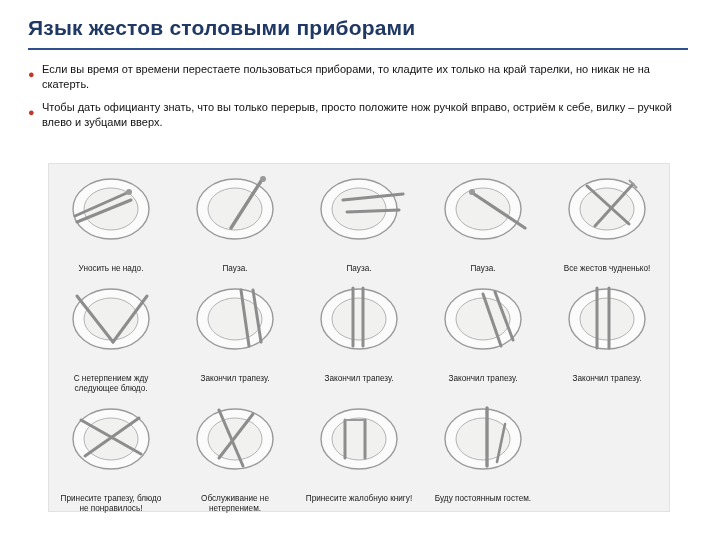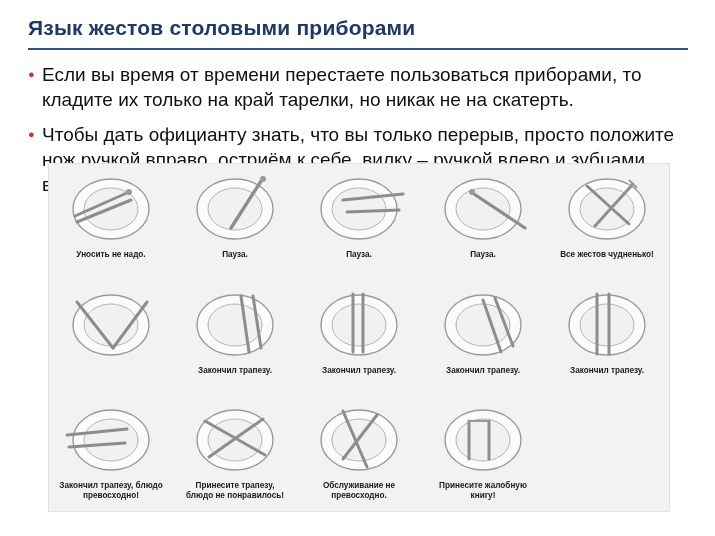--- a/index.html
+++ b/index.html
@@ -51,21 +51,21 @@
   .bullet-dot {
     flex: 0 0 auto;
     width: 14px;
     margin-top: 7px;
     color: #c0392b;
     font-size: 11px;
     line-height: 1;
   }
   .bullet-text {
     flex: 1 1 auto;
-    font-size: 19px;
+    font-size: 11px;
     line-height: 1.33;
     color: #111111;
   }
   .figure {
     position: absolute;
     left: 48px;
     top: 163px;
     width: 620px;
     height: 347px;
     background: #f2f2f2;
@@ -89,23 +89,23 @@
   }
   .plate-wrap {
     position: relative;
     width: 112px;
     height: 78px;
   }
   .plate-wrap svg {
     display: block;
   }
   .caption {
-    margin-top: 2px;
+    margin-top: 16px;
     font-size: 8.2px;
-    font-weight: bold;
+    font-weight: normal;
     color: #1a1a1a;
     text-align: center;
     line-height: 1.22;
     max-width: 108px;
   }
 </style>
 </head>
 <body>
 
 <div class="slide">
@@ -191,20 +191,21 @@
 
       <div class="cell">
         <div class="plate-wrap">
           <svg width="112" height="78" viewBox="0 0 112 78">
             <ellipse cx="56" cy="39" rx="38" ry="30" fill="#fbfbfb" stroke="#9a9a9a" stroke-width="1.4"></ellipse>
             <ellipse cx="56" cy="39" rx="27" ry="21" fill="#f1f1ef" stroke="#b4b4b4" stroke-width="1"></ellipse>
             <line x1="22" y1="16" x2="58" y2="62" stroke="#8d8d8d" stroke-width="3" stroke-linecap="round"></line>
             <line x1="92" y1="16" x2="58" y2="62" stroke="#8d8d8d" stroke-width="3" stroke-linecap="round"></line>
           </svg>
         </div>
+        <div class="caption">С нетерпением жду следующее блюдо.</div>
       </div>
 
       <div class="cell">
         <div class="plate-wrap">
           <svg width="112" height="78" viewBox="0 0 112 78">
             <ellipse cx="56" cy="39" rx="38" ry="30" fill="#fbfbfb" stroke="#9a9a9a" stroke-width="1.4"></ellipse>
             <ellipse cx="56" cy="39" rx="27" ry="21" fill="#f1f1ef" stroke="#b4b4b4" stroke-width="1"></ellipse>
             <line x1="62" y1="10" x2="70" y2="66" stroke="#8d8d8d" stroke-width="3" stroke-linecap="round"></line>
             <line x1="74" y1="10" x2="82" y2="62" stroke="#8d8d8d" stroke-width="3" stroke-linecap="round"></line>
           </svg>
@@ -241,31 +242,20 @@
           <svg width="112" height="78" viewBox="0 0 112 78">
             <ellipse cx="56" cy="39" rx="38" ry="30" fill="#fbfbfb" stroke="#9a9a9a" stroke-width="1.4"></ellipse>
             <ellipse cx="56" cy="39" rx="27" ry="21" fill="#f1f1ef" stroke="#b4b4b4" stroke-width="1"></ellipse>
             <line x1="46" y1="8" x2="46" y2="68" stroke="#8d8d8d" stroke-width="3" stroke-linecap="round"></line>
             <line x1="58" y1="8" x2="58" y2="68" stroke="#8d8d8d" stroke-width="3" stroke-linecap="round"></line>
           </svg>
         </div>
         <div class="caption">Закончил трапезу.</div>
       </div>
 
-      <div class="cell">
-        <div class="plate-wrap">
-          <svg width="112" height="78" viewBox="0 0 112 78">
-            <ellipse cx="56" cy="39" rx="38" ry="30" fill="#fbfbfb" stroke="#9a9a9a" stroke-width="1.4"></ellipse>
-            <ellipse cx="56" cy="39" rx="27" ry="21" fill="#f1f1ef" stroke="#b4b4b4" stroke-width="1"></ellipse>
-            <line x1="12" y1="34" x2="72" y2="28" stroke="#8d8d8d" stroke-width="3" stroke-linecap="round"></line>
-            <line x1="14" y1="46" x2="70" y2="42" stroke="#8d8d8d" stroke-width="3" stroke-linecap="round"></line>
-          </svg>
-        </div>
-        <div class="caption">Закончил трапезу, блюдо превосходно!</div>
-      </div>
 
       <div class="cell">
         <div class="plate-wrap">
           <svg width="112" height="78" viewBox="0 0 112 78">
             <ellipse cx="56" cy="39" rx="38" ry="30" fill="#fbfbfb" stroke="#9a9a9a" stroke-width="1.4"></ellipse>
             <ellipse cx="56" cy="39" rx="27" ry="21" fill="#f1f1ef" stroke="#b4b4b4" stroke-width="1"></ellipse>
             <line x1="26" y1="20" x2="86" y2="54" stroke="#8d8d8d" stroke-width="3" stroke-linecap="round"></line>
             <line x1="30" y1="56" x2="84" y2="18" stroke="#8d8d8d" stroke-width="3" stroke-linecap="round"></line>
           </svg>
         </div>
@@ -274,33 +264,44 @@
 
       <div class="cell">
         <div class="plate-wrap">
           <svg width="112" height="78" viewBox="0 0 112 78">
             <ellipse cx="56" cy="39" rx="38" ry="30" fill="#fbfbfb" stroke="#9a9a9a" stroke-width="1.4"></ellipse>
             <ellipse cx="56" cy="39" rx="27" ry="21" fill="#f1f1ef" stroke="#b4b4b4" stroke-width="1"></ellipse>
             <line x1="40" y1="10" x2="64" y2="66" stroke="#8d8d8d" stroke-width="3" stroke-linecap="round"></line>
             <line x1="74" y1="14" x2="40" y2="58" stroke="#8d8d8d" stroke-width="3" stroke-linecap="round"></line>
           </svg>
         </div>
-        <div class="caption">Обслуживание не превосходно.</div>
+        <div class="caption">Обслуживание не нетерпением.</div>
       </div>
 
       <div class="cell">
         <div class="plate-wrap">
           <svg width="112" height="78" viewBox="0 0 112 78">
             <ellipse cx="56" cy="39" rx="38" ry="30" fill="#fbfbfb" stroke="#9a9a9a" stroke-width="1.4"></ellipse>
             <ellipse cx="56" cy="39" rx="27" ry="21" fill="#f1f1ef" stroke="#b4b4b4" stroke-width="1"></ellipse>
             <line x1="42" y1="20" x2="42" y2="58" stroke="#8d8d8d" stroke-width="3" stroke-linecap="round"></line>
             <line x1="62" y1="20" x2="62" y2="58" stroke="#8d8d8d" stroke-width="3" stroke-linecap="round"></line>
             <line x1="42" y1="20" x2="62" y2="20" stroke="#9a9a9a" stroke-width="2"></line>
           </svg>
         </div>
         <div class="caption">Принесите жалобную книгу!</div>
       </div>
 
+      <div class="cell">
+        <div class="plate-wrap">
+          <svg width="112" height="78" viewBox="0 0 112 78">
+            <ellipse cx="56" cy="39" rx="38" ry="30" fill="#fbfbfb" stroke="#9a9a9a" stroke-width="1.4"></ellipse>
+            <ellipse cx="56" cy="39" rx="27" ry="21" fill="#f1f1ef" stroke="#b4b4b4" stroke-width="1"></ellipse>
+            <line x1="60" y1="8" x2="60" y2="66" stroke="#8d8d8d" stroke-width="3.4" stroke-linecap="round"></line>
+            <line x1="78" y1="24" x2="70" y2="62" stroke="#8d8d8d" stroke-width="2.6" stroke-linecap="round"></line>
+          </svg>
+        </div>
+        <div class="caption">Буду постоянным гостем.</div>
+      </div>
 
     </div>
   </div>
 
 </div>
 
 </body></html>

